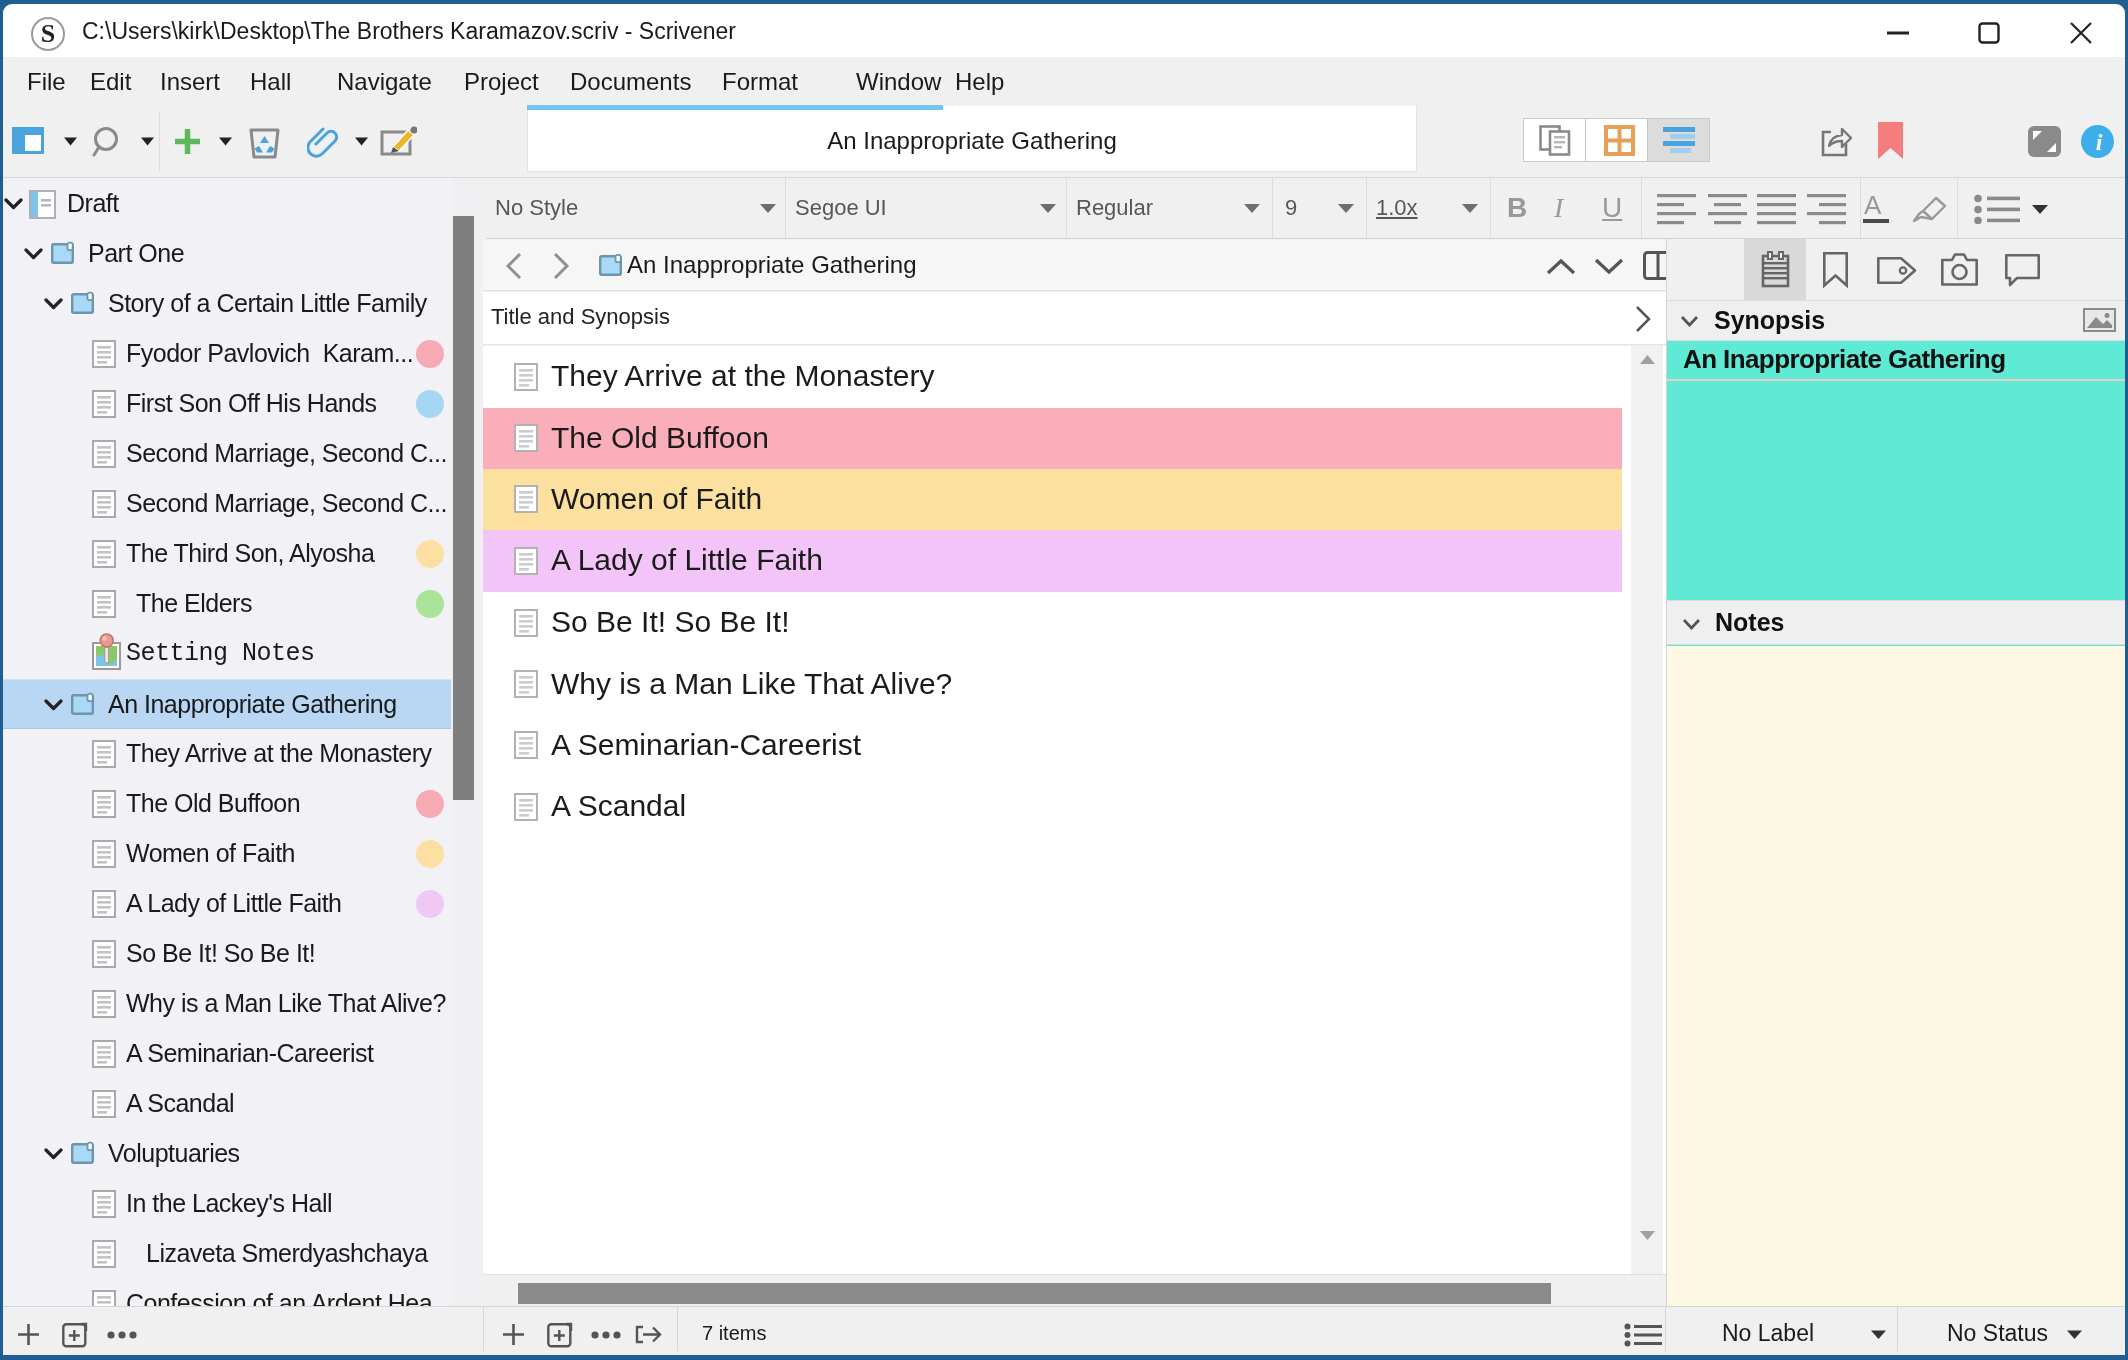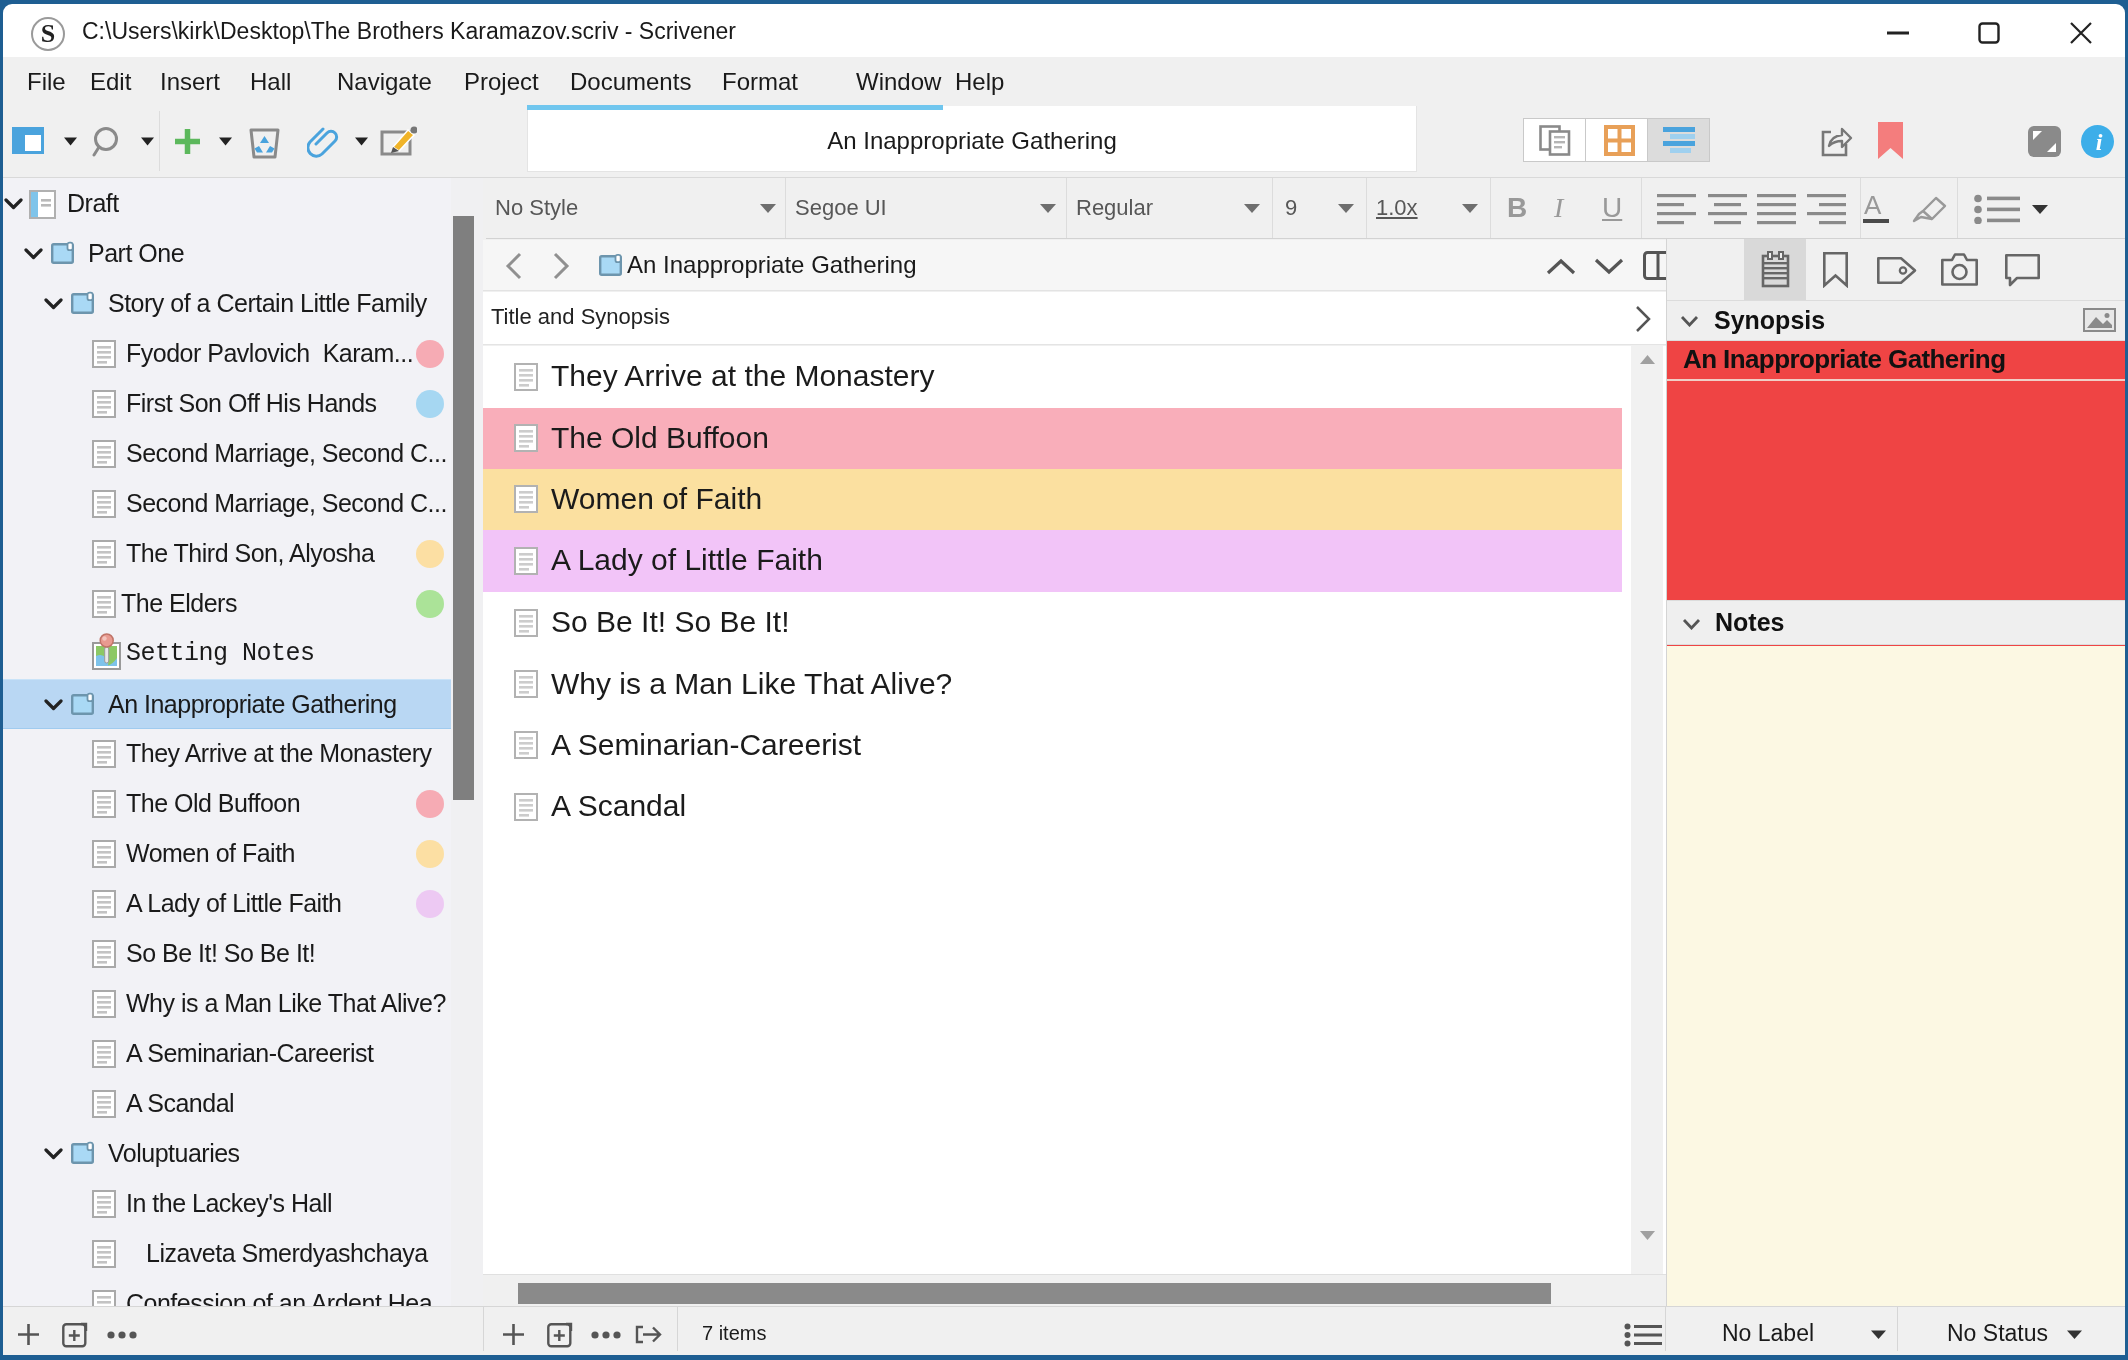--- a/index.html
+++ b/index.html
@@ -16,21 +16,21 @@
 .circ { position:absolute; width:28px; height:28px; border-radius:50%; top:11px; left:413px; }
 .fmtbar { left:486px; top:178px; width:1639px; height:61px; background:#f0f0f0; border-bottom:1px solid #d2d2d2; }
 .fmtbar .dd { position:absolute; top:0; height:60px; font-size:22px; color:#575757; line-height:60px; }
 .fmtbar .sep { position:absolute; top:0; width:1px; height:60px; background:#dcdcdc; }
 .navbar { left:483px; top:240px; width:1183px; height:51px; background:#f6f6f6; border-bottom:1px solid #e3e3e3; }
 .outhead { left:483px; top:292px; width:1183px; height:53px; background:#fff; border-bottom:1px solid #e4e4e4; }
 .outline { left:483px; top:346px; width:1183px; height:928px; background:#fff; }
 .orow { position:absolute; left:0; width:1139px; height:62px; }
 .orow .txt { position:absolute; left:68px; top:13px; font-size:30px; color:#1b1b1b; white-space:nowrap; }
 .hscroll { left:483px; top:1274px; width:1183px; height:32px; background:#f0f0f0; border-top:1px solid #e0e0e0; }
-.inspector { left:1666px; top:239px; width:459px; height:1067px; background:#ef4444; border-left:1px solid #d4d4d4; }
+.inspector { left:1666px; top:239px; width:459px; height:1067px; background:#5eead4; border-left:1px solid #d4d4d4; }
 .footer { left:3px; top:1306px; width:2122px; height:49px; background:#f0f0f0; border-top:1px solid #d6d6d6; }
 .ftxt { position:absolute; font-size:22px; color:#1a1a1a; top:13px; }
 svg { display:block; }
 .icon { position:absolute; }
 </style>
 </head>
 <body>
 <div class="abs" style="left:3px; top:57px; width:2122px; height:1298px; background:#f0f0f0;"></div>
 
 <div class="abs titlebar">
@@ -149,21 +149,21 @@
 <div class="brow" style="top:401px;">
 <svg class="icon" style="left:89px; top:11px;" width="24" height="28">
         <rect x="1" y="1" width="22" height="26" fill="#fff" stroke="#a9a9a9" stroke-width="2"></rect>
         <g fill="#c3c3c3">
           <rect x="5" y="6" width="14" height="2.6"></rect>
           <rect x="5" y="11" width="14" height="2.6"></rect>
           <rect x="5" y="16" width="14" height="2.6"></rect>
           <rect x="5" y="21" width="10" height="2.6"></rect>
         </g>
       </svg>
-<div class="txt" style="left:118px;text-align:right;">The Elders</div>
+<div class="txt" style="left:133px;text-align:right;">The Elders</div>
 <div class="circ" style="background:#abe398;"></div>
 </div>
 <div class="brow" style="top:451px;">
 <svg class="icon" style="left:89px; top:4px;" width="30" height="38">
         <rect x="1" y="10" width="27" height="26" fill="#fff" stroke="#9a9a9a" stroke-width="2"></rect>
         <rect x="4" y="13" width="21" height="20" fill="#8cc865"></rect>
         <path d="M4 23 q6 -3 10 2 q3 4 2 8 h-12 z" fill="#7ec3ea"></path>
         <path d="M25 25 q-4 6 -10 8 h10 z" fill="#7ec3ea"></path>
         <rect x="12.7" y="14" width="4" height="16" rx="2" fill="#e8e8e8" stroke="#9a9a9a" stroke-width="1"></rect>
         <circle cx="14.7" cy="7.5" r="6.5" fill="#e89a90" stroke="#c07468" stroke-width="1.5"></circle>

